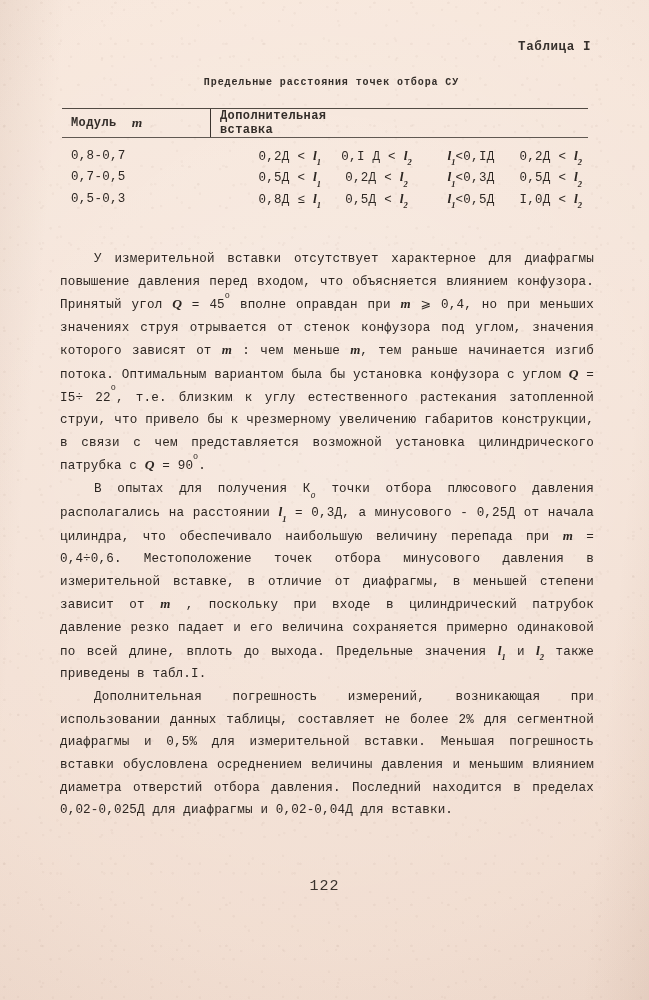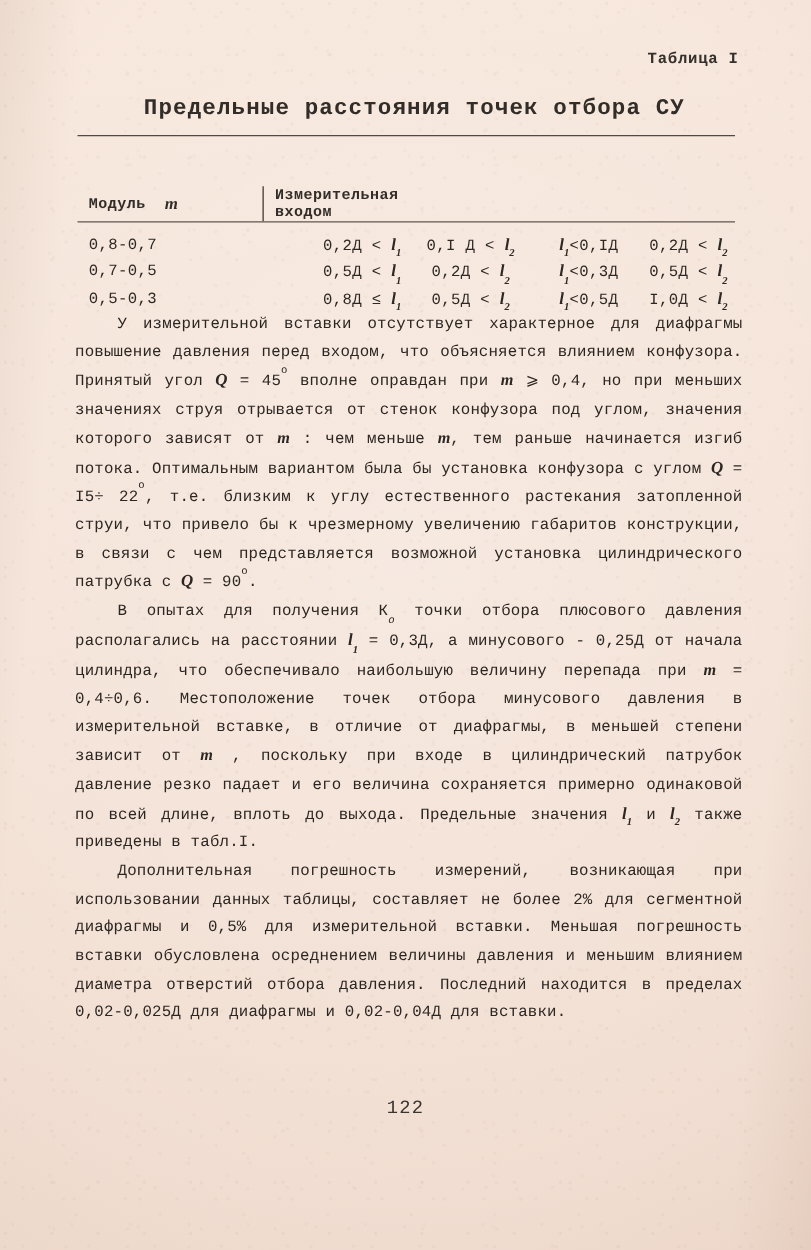--- a/index.html
+++ b/index.html
@@ -68,21 +68,21 @@
     letter-spacing: .6px;
     font-weight: 700;
     color: #36302c;
   }
   .tbl-title {
     position: absolute;
     top: 77px;
     left: 0;
     right: 0;
     text-align: center;
-    font-size: 18px;
+    font-size: 10px;
     letter-spacing: .9px;
     font-weight: 700;
     color: #332d29;
     padding-left: 14px;
   }
 
   
   .tbl {
     position: absolute;
     top: 108px;
@@ -93,21 +93,20 @@
     height: 0;
     border-top: 1.7px solid #3a332e;
     opacity: .88;
   }
   .rule.thin { border-top-width: 1.3px; opacity: .8; }
 
   .thead {
     display: flex;
     height: 28px;
     align-items: center;
-    margin-top: 40px;
   }
   .thead .cell {
     font-size: 12px;
     font-weight: 700;
     letter-spacing: .4px;
     color: #332d29;
     padding-left: 9px;
     box-sizing: border-box;
     height: 28px;
     display: flex;
@@ -195,21 +194,21 @@
     <div class="tbl-title">Предельные расстояния точек отбора СУ</div>
 
     <div class="tbl">
       <div class="rule"></div>
 
       <div class="thead">
         <div class="cell c1">
           <span>Модуль&nbsp;&nbsp;</span>
             <span class="mvar">m</span>
         </div>
-        <div class="cell c3">Измерительная входом</div>
+        <div class="cell c3">Дополнительная вставка</div>
       </div>
 
       <div class="rule thin"></div>
 
       <div class="tbody">
 
         <div class="trow">
           <div class="d1">0,8-0,7</div>
           <div class="d2">0,2Д &lt; <span class="mvar">l<sub>1</sub></span></div>
           <div class="d3">0,Ӏ Д &lt; <span class="mvar">l<sub>2</sub></span></div>

